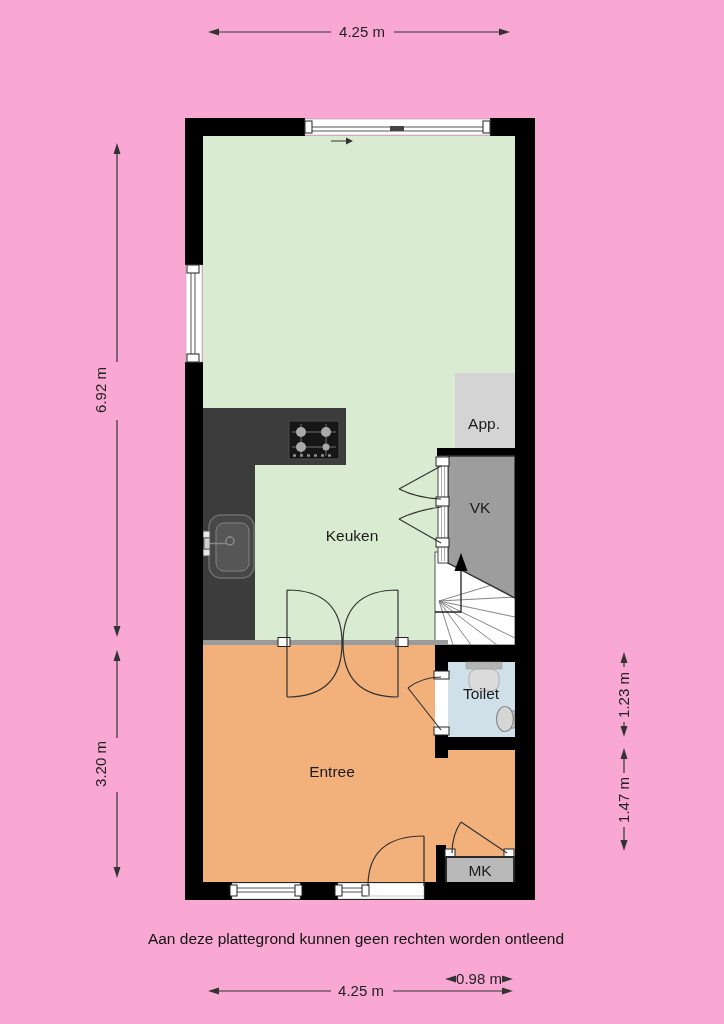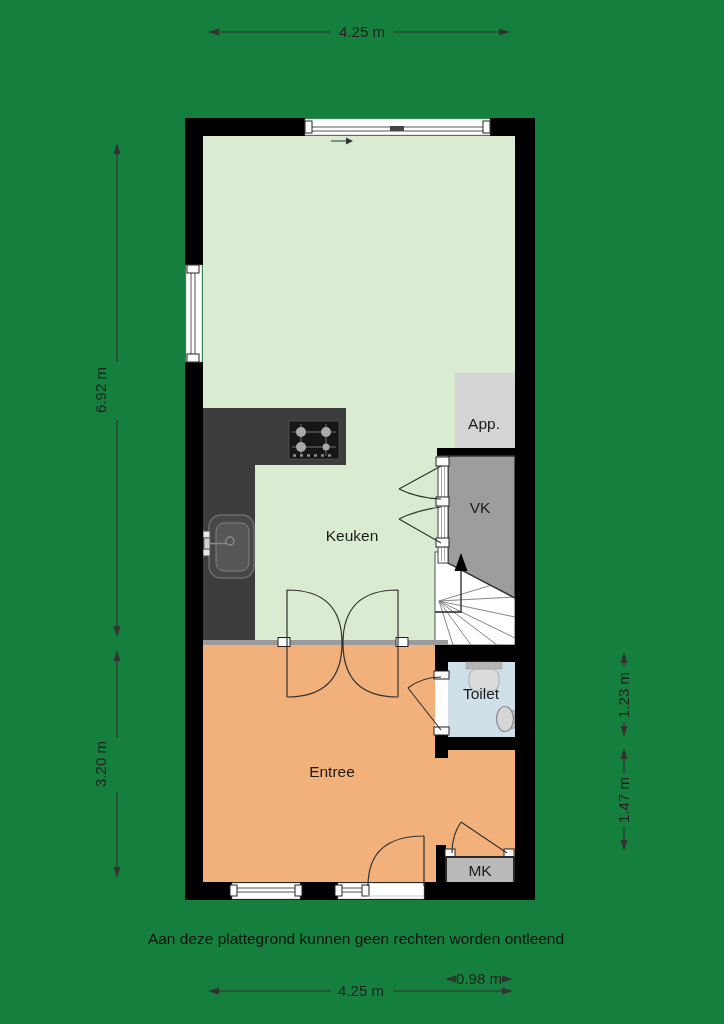--- a/index.html
+++ b/index.html
@@ -1,16 +1,16 @@
 <!DOCTYPE html>
 <html><head>
 <meta charset="utf-8">
 <style>
   html,body{margin:0;padding:0;background:#ffffff;}
-  #stage{position:relative;width:724px;height:1024px;background:#15803d;overflow:hidden;
+  #stage{position:relative;width:724px;height:1024px;background:#f9a8d4;overflow:hidden;
          font-family:"Liberation Sans",sans-serif;}
   svg{display:block;}
   text{font-family:"Liberation Sans",sans-serif;fill:#1b1b1b;}
   .dim-text{font-size:15px;fill:#222;}
   .room-label{font-size:15.5px;fill:#1b1b1b;}
   .disclaimer{font-size:15.5px;fill:#111;}
   .doorline{stroke:#333;stroke-width:1.2;fill:none;}
   .dimline{stroke:#333;stroke-width:1.2;}
   .glass{stroke:#555;stroke-width:1;}
   .post{fill:#ffffff;stroke:#222;stroke-width:1;}

